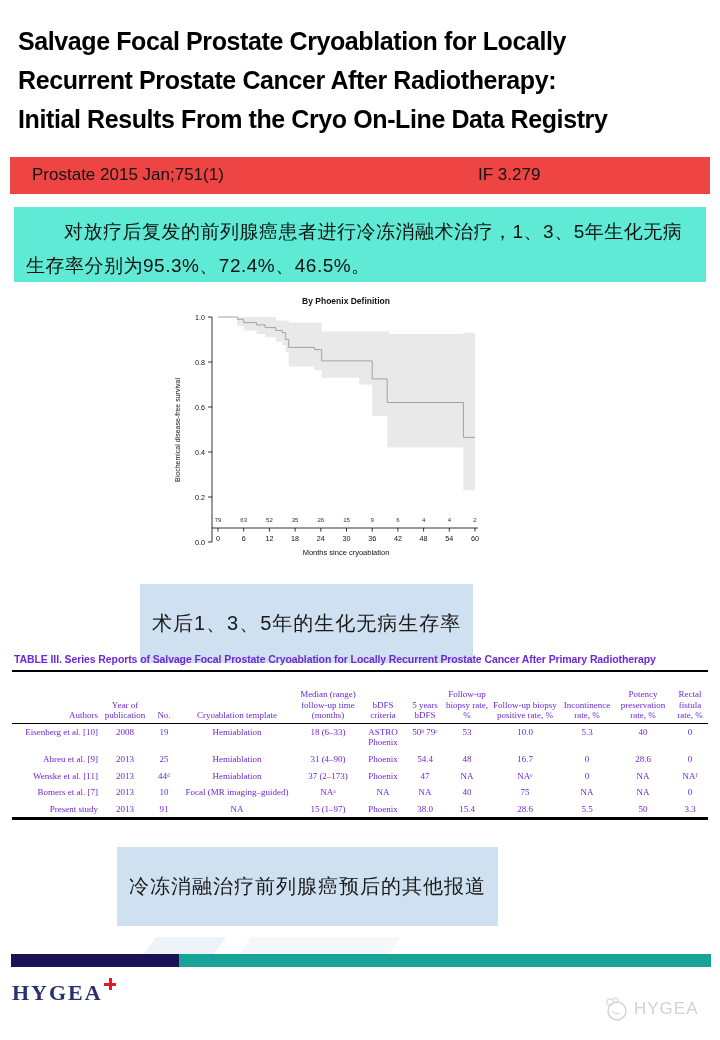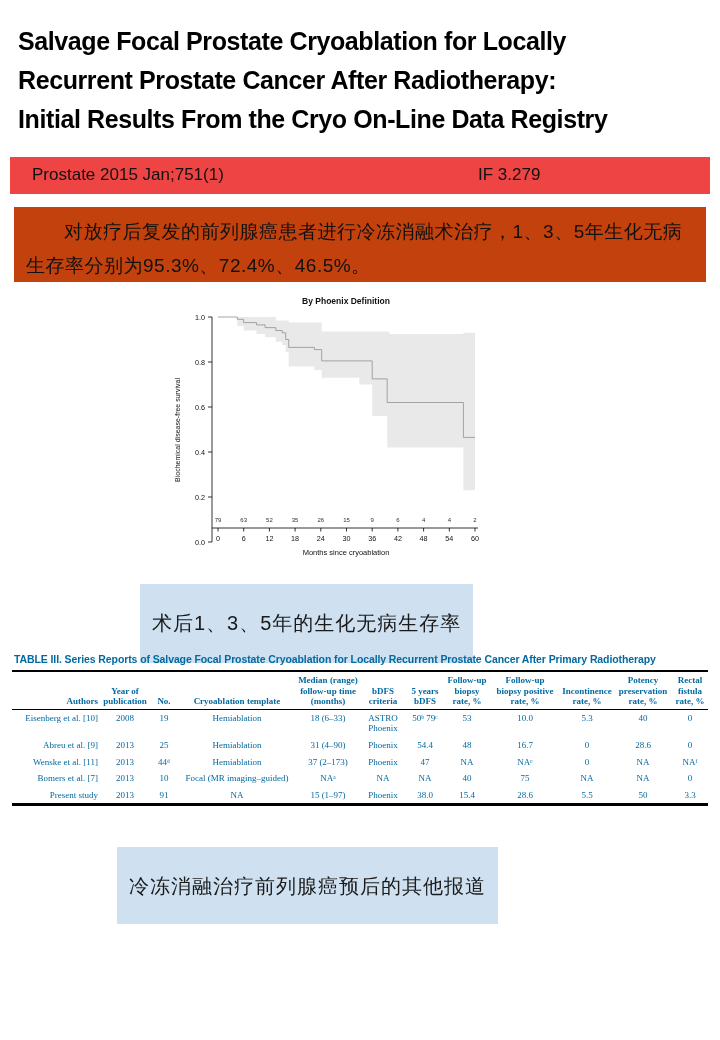--- a/index.html
+++ b/index.html
@@ -1,50 +1,50 @@
 <!DOCTYPE html>
 <html><head>
 <meta charset="utf-8">
 <style>
   html,body{margin:0;padding:0;background:#fff;}
-  #slide{position:relative;width:720px;height:924px;background:#ffffff;overflow:hidden;
+  #slide{position:relative;width:720px;height:1040px;background:#ffffff;overflow:hidden;
          font-family:"Liberation Sans","DejaVu Sans",sans-serif;}
 
   
   #title{position:absolute;left:18px;top:22px;width:692px;color:#000;}
   #title .tline{font-size:25px;font-weight:700;letter-spacing:-0.4px;line-height:39px;
                 font-family:"Liberation Sans","DejaVu Sans",sans-serif;}
 
   
   #journal-bar{position:absolute;left:10px;top:157px;width:700px;height:37px;background:#ef4444;}
   #journal-bar .cit{position:absolute;left:22px;top:8px;font-size:17px;color:#111;}
   #journal-bar .if{position:absolute;left:468px;top:8px;font-size:17px;color:#111;}
 
   
-  #summary-bar{position:absolute;left:14px;top:207px;width:692px;height:75px;background:#c2410c;}
+  #summary-bar{position:absolute;left:14px;top:207px;width:692px;height:75px;background:#5eead4;}
   #summary-bar .txt{margin:8px 12px 0 12px;font-size:19px;line-height:34px;color:#111;
                     text-indent:2em;letter-spacing:0.5px;}
 
   
   #km-figure{position:absolute;left:170px;top:292px;width:332px;height:282px;background:#fff;}
 
   
   .caption{position:absolute;font-size:20px;color:#1a1a1a;background:#cfe1f1;
            padding:26px 12px;letter-spacing:1px;}
   #figure-caption{left:140px;top:584px;}
   #table-caption{left:117px;top:847px;}
 
   
-  #paper-table-wrap{position:absolute;left:12px;top:653px;width:696px;color:#0369a1;}
+  #paper-table-wrap{position:absolute;left:12px;top:653px;width:696px;color:#6d28d9;}
   #paper-table-title{font-family:"Liberation Sans","DejaVu Sans",sans-serif;font-weight:700;
                      font-size:10.5px;letter-spacing:-0.1px;margin:0 0 5px 2px;}
   #paper-table{border-collapse:collapse;table-layout:fixed;width:696px;
                font-family:"Liberation Serif","DejaVu Serif",serif;font-size:9px;line-height:1.18;}
   #paper-table{border-top:2px solid #000;border-bottom:3px solid #000;}
-  #paper-table th{font-weight:700;vertical-align:bottom;padding:3px 2px 2px 2px;
+  #paper-table th{font-weight:400;vertical-align:bottom;padding:17px 2px 2px 2px;
                   border-bottom:1.2px solid #000;text-align:center;}
   #paper-table td{vertical-align:top;padding:3px 2px;text-align:center;}
   #paper-table th.al,#paper-table td.al{text-align:right;}
 
   
   .streak{position:absolute;background:#eef3f9;}
   #footer-bar-navy{position:absolute;left:11px;top:954px;width:168px;height:13px;background:#1a1257;}
   #footer-bar-teal{position:absolute;left:179px;top:954px;width:532px;height:13px;background:#17a496;}
   #hygea-logo{position:absolute;left:12px;top:980px;
               font-family:"Liberation Serif","DejaVu Serif",serif;font-weight:700;

